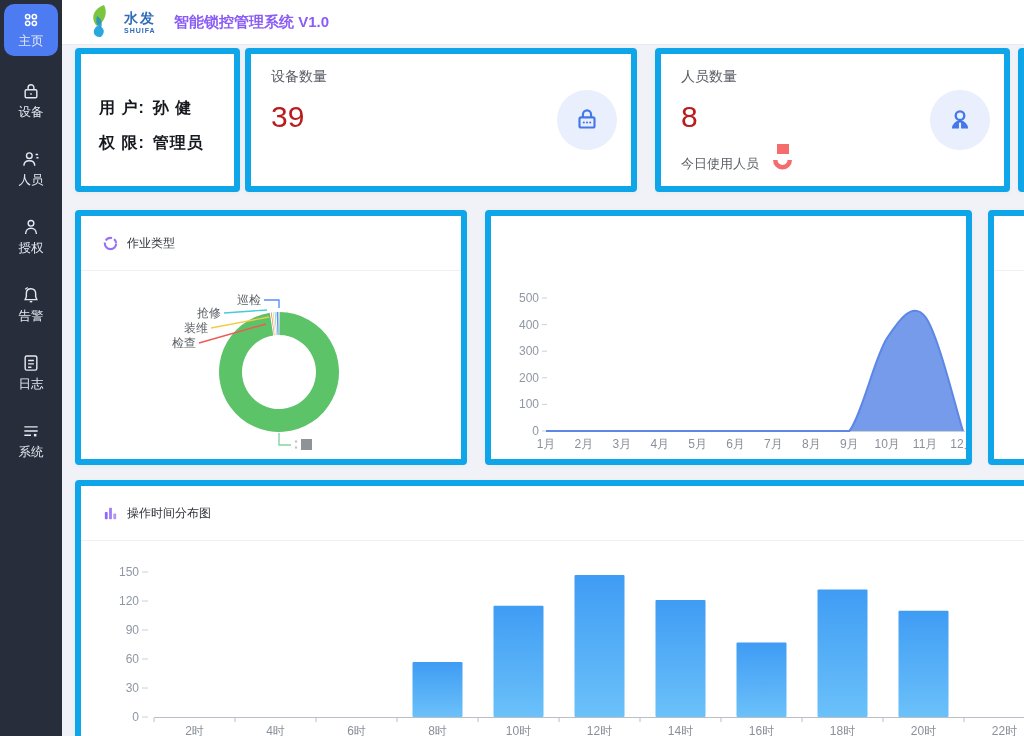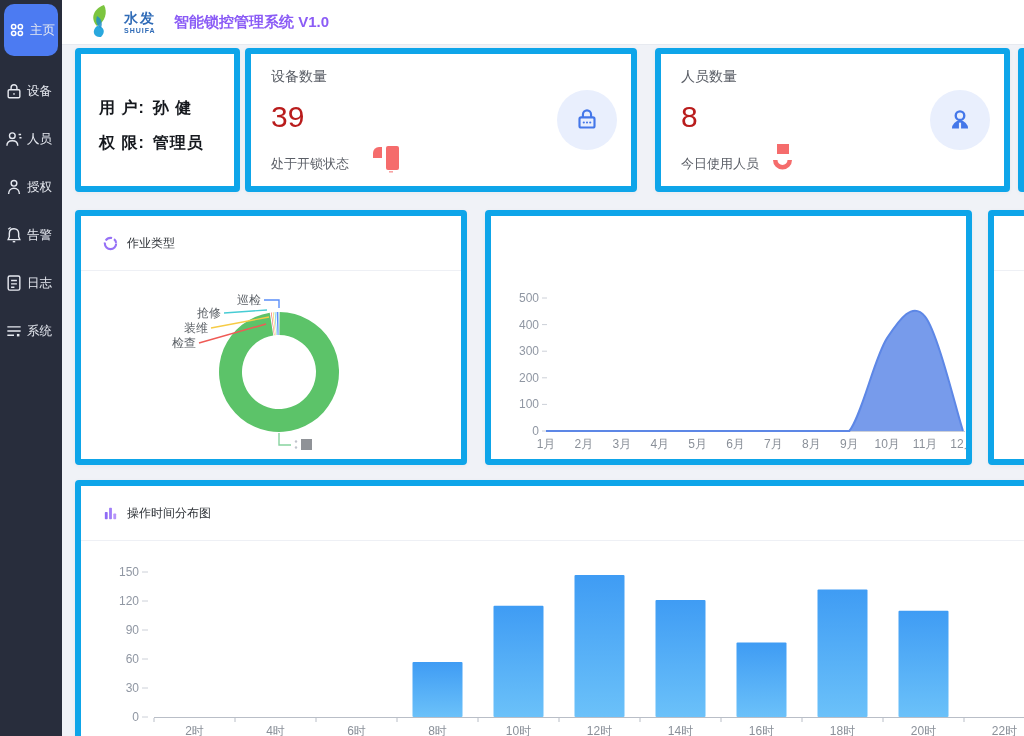--- a/index.html
+++ b/index.html
@@ -11,21 +11,21 @@
     border-bottom:1px solid #e7eaf0; display:flex; align-items:center; z-index:5; }
   .logo-wrap { display:flex; align-items:center; margin-left:22px; gap:6px; }
   .logo-txt { display:flex; flex-direction:column; line-height:1; }
   .logo-primary { font-size:14px; font-weight:bold; color:#2f6bb7; letter-spacing:2px; }
   .logo-secondary { font-size:7px; color:#2f6bb7; font-weight:bold; letter-spacing:1px; margin-top:2px; }
   .app-title { font-size:15px; font-weight:bold; color:#8b5cf6; margin-left:18px; }
 
   
   .sidebar { position:absolute; left:0; top:0; width:62px; height:736px; background:#282d3c;
     z-index:10; display:flex; flex-direction:column; align-items:center; }
-  .side-item { width:54px; display:flex; flex-direction:row; align-items:center; gap:3px;
+  .side-item { width:54px; display:flex; flex-direction:column; align-items:center; gap:3px;
     color:#e6e9f0; font-size:12.5px; cursor:pointer; padding:6px 0; }
   .side-item.active { background:#4c7bf2; border-radius:10px; margin-top:4px; height:52px;
     justify-content:center; padding:0; }
   .side-item:not(.active) { margin-top:16px; }
   .side-item:nth-child(2) { margin-top:19px;text-align:right; }
   .side-icon { width:20px; height:20px; display:block; }
   .side-icon svg { width:20px; height:20px; display:block; }
 
   
   .main { position:absolute; left:62px; top:45px; width:962px; height:691px; overflow:hidden; background:#f0f2f7; }
@@ -150,28 +150,20 @@
       <span class="u-label">用 户:</span><span>孙  健</span>
     </div>
     <div class="user-row">
       <span class="u-label">权 限:</span><span>管理员</span>
     </div>
   </div>
 
   <div class="card" style="left:183px;top:3px;width:392px;height:144px;">
     <div class="stat-title">设备数量</div>
     <div class="stat-value">39</div>
-    <div class="stat-footer">
-      <span>处于开锁状态</span>
-      <svg class="red-glyph" width="33" height="28" viewBox="0 0 33 28">
-        <path d="M2 13 v-5 a6 6 0 0 1 6 -6 h3 v11 z" fill="#f56c6c"></path>
-        <rect x="15" y="1" width="13" height="24" rx="2" fill="#f56c6c"></rect>
-        <rect x="18" y="26" width="4" height="1.6" fill="#f8a2a2"></rect>
-      </svg>
-    </div>
     <div class="stat-circle">
       <svg viewBox="0 0 28 28">
         <rect x="7" y="11.5" width="14" height="9.5" rx="1.5" fill="none" stroke="#4477e9" stroke-width="2"></rect>
         <path d="M10.2 11.5 V8.8 a3.8 3.8 0 0 1 7.6 0 V11.5" fill="none" stroke="#4477e9" stroke-width="2"></path>
         <circle cx="11" cy="16.3" r="1" fill="#4477e9"></circle>
         <circle cx="14" cy="16.3" r="1" fill="#4477e9"></circle>
         <circle cx="17" cy="16.3" r="1" fill="#4477e9"></circle>
       </svg>
     </div>
   </div>

